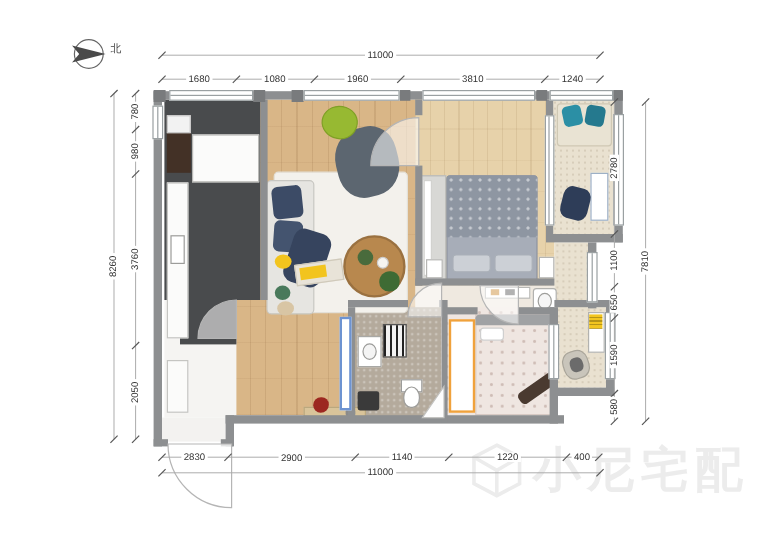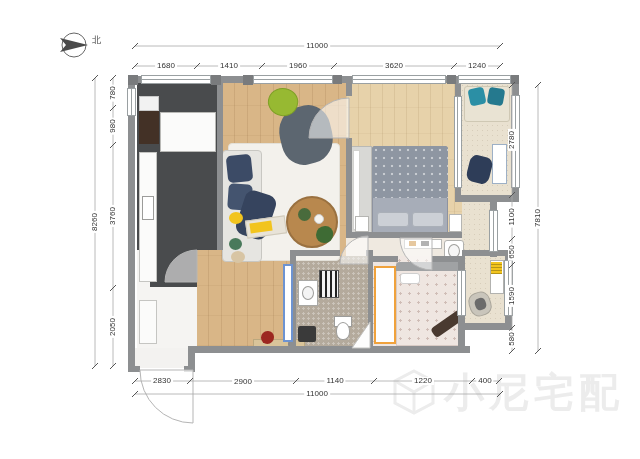--- a/index.html
+++ b/index.html
@@ -228,23 +228,23 @@
         <line x1="509" y1="268" x2="515" y2="262"></line>
       <line x1="509" y1="331" x2="515" y2="325"></line>
         <line x1="509" y1="354" x2="515" y2="348"></line>
       <line x1="535" y1="88" x2="541" y2="82"></line>
         <line x1="535" y1="354" x2="541" y2="348"></line>
     </g>
   </svg>
 
   <span class="dlab" style="left:317px;top:46px">11000</span>
   <span class="dlab" style="left:166px;top:66px">1680</span>
-  <span class="dlab" style="left:229px;top:66px">1410</span>
+  <span class="dlab" style="left:229px;top:66px">1080</span>
   <span class="dlab" style="left:298px;top:66px">1960</span>
-  <span class="dlab" style="left:394px;top:66px">3620</span>
+  <span class="dlab" style="left:394px;top:66px">3810</span>
   <span class="dlab" style="left:477px;top:66px">1240</span>
 
   <span class="dlab" style="left:162px;top:381px">2830</span>
   <span class="dlab" style="left:243px;top:382px">2900</span>
   <span class="dlab" style="left:335px;top:381px">1140</span>
   <span class="dlab" style="left:423px;top:381px">1220</span>
   <span class="dlab" style="left:485px;top:381px">400</span>
   <span class="dlab" style="left:317px;top:394px">11000</span>
 
   <span class="dlab v" style="left:113px;top:93px">780</span>

